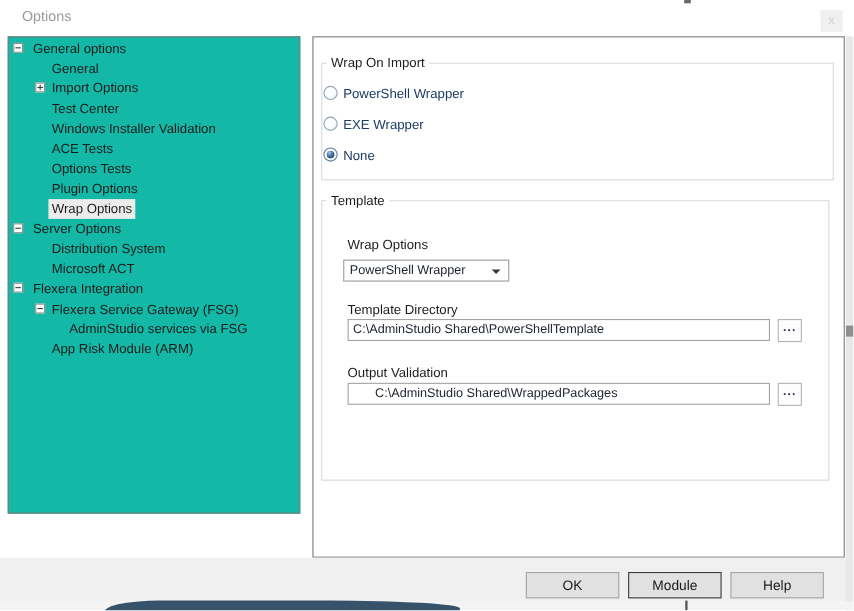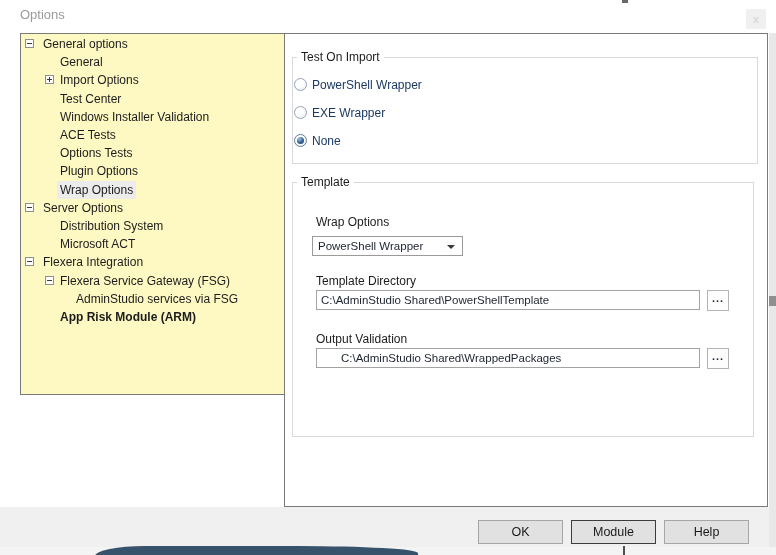--- a/index.html
+++ b/index.html
@@ -11,22 +11,22 @@
   }
   
   .title-text { position:absolute; left:20px; top:7px; font-size:13px; color:#9a9a9a; }
   .close-btn {
     position:absolute; left:746px; top:9px; width:20px; height:20px;
     background:#f0f0f0; display:flex; align-items:center; justify-content:center;
     color:#d8d8d8; font-size:11px; font-weight:bold; cursor:default;
   }
   
   .tree-panel {
-    position:absolute; left:7px; top:33px; width:266px; height:362px;
-    background:#fef9c3; border:1px solid #7a7a7a; box-sizing:border-box;margin-left:13px;
+    position:absolute; left:7px; top:33px; width:266px; height:434px;
+    background:#14b8a6; border:1px solid #7a7a7a; box-sizing:border-box;
   }
   .right-panel {
     position:absolute; left:284px; top:33px; width:484px; height:474px;
     background:#fff; border:1px solid #7a7a7a; box-sizing:border-box;
   }
   
   .tree-row { position:absolute; left:0; width:264px; height:18px; line-height:18px; }
   .expander {
     position:absolute; top:4px; width:9px; height:9px; box-sizing:border-box;
     background:#fff; border:1px solid #8f8f8f;
@@ -150,28 +150,28 @@
         <span class="tree-label" style="left: 19px;">Flexera Integration</span>
       </div>
       <div class="tree-row" style="top: 238px;">
         <span class="expander" style="left: 24px;"></span>
         <span class="tree-label" style="left: 36px;">Flexera Service Gateway (FSG)</span>
       </div>
       <div class="tree-row" style="top: 256px;">
         <span class="tree-label" style="left: 52px;">AdminStudio services via FSG</span>
       </div>
       <div class="tree-row" style="top: 274px;">
-        <span class="tree-label" style="left: 36px; font-weight: bold;">App Risk Module (ARM)</span>
+        <span class="tree-label" style="left: 36px;">App Risk Module (ARM)</span>
       </div>
     </div>
 
   <div class="right-panel"></div>
 
   <div class="groupbox" style="left:292px; top:57px; width:466px; height:107px;"></div>
-  <div class="group-label" style="left:297px; top:50px;">Test On Import</div>
+  <div class="group-label" style="left:297px; top:50px;">Wrap On Import</div>
   <div id="radio-container">
       <div class="radio-row" style="left: 294px; top: 78px;">
         <span class="radio"></span>
         <span class="radio-label">PowerShell Wrapper</span>
       </div>
       <div class="radio-row" style="left: 294px; top: 106px;">
         <span class="radio"></span>
         <span class="radio-label">EXE Wrapper</span>
       </div>
       <div class="radio-row" style="left: 294px; top: 134px;">

